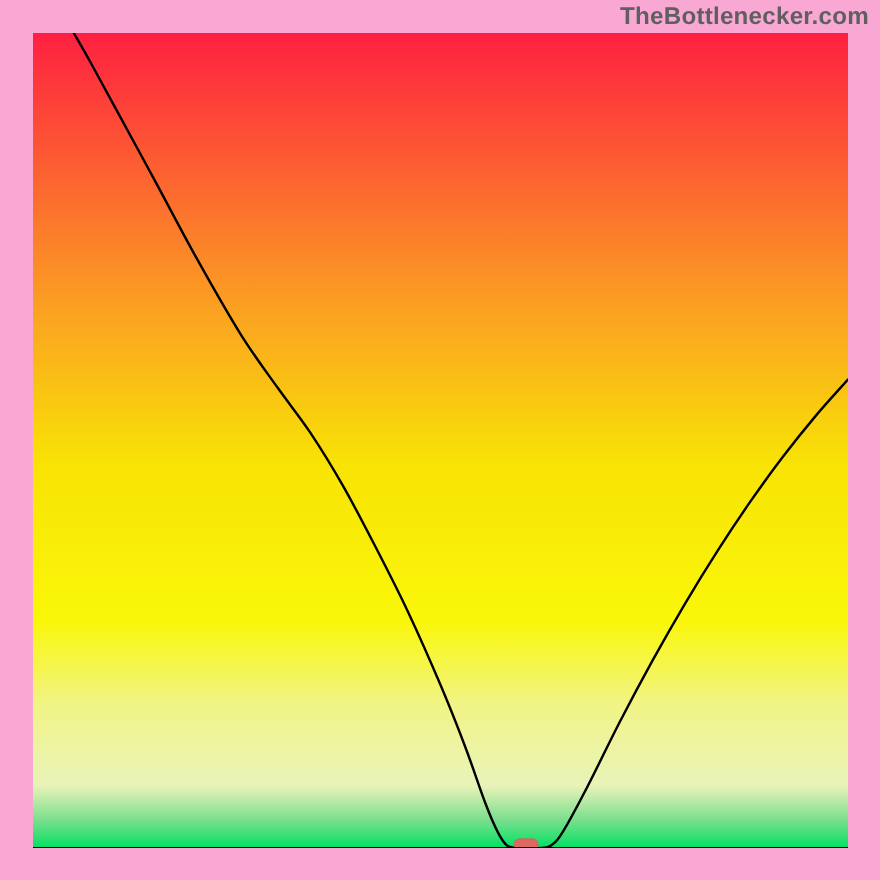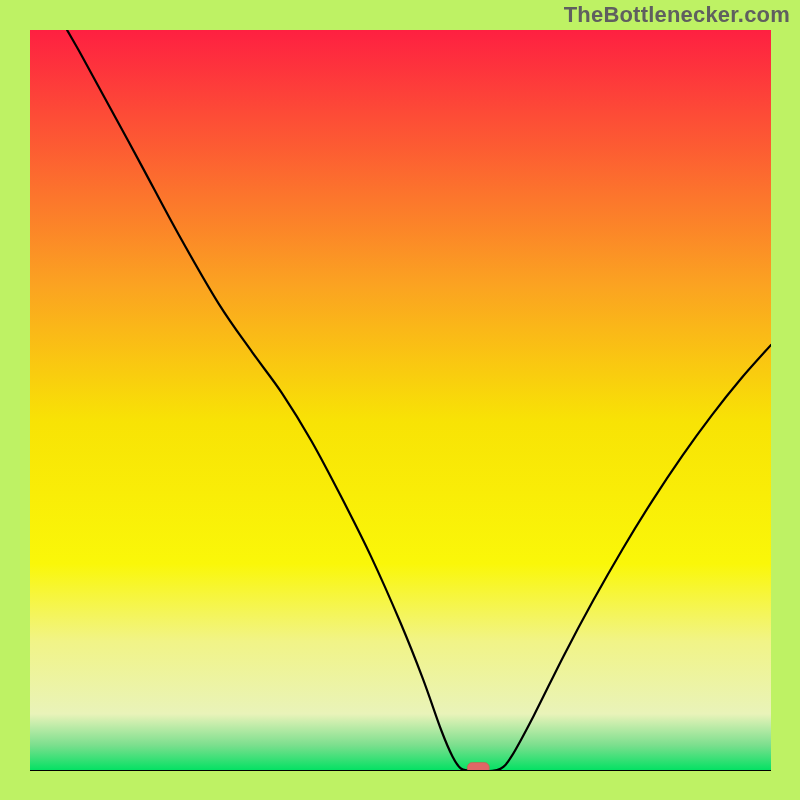--- a/index.html
+++ b/index.html
@@ -7,21 +7,21 @@
     padding: 0;
     width: 800px;
     height: 800px;
     background: #000000;
     overflow: hidden;
   }
   .container {
     position: relative;
     width: 800px;
     height: 800px;
-    background: #bef264;
+    background: #f9a8d4;
   }
   .attribution {
     position: absolute;
     top: 2px;
     right: 10px;
     color: #5f5f5f;
     font-family: Arial, Helvetica, sans-serif;
     font-size: 22px;
     font-weight: bold;
     letter-spacing: 0.2px;

